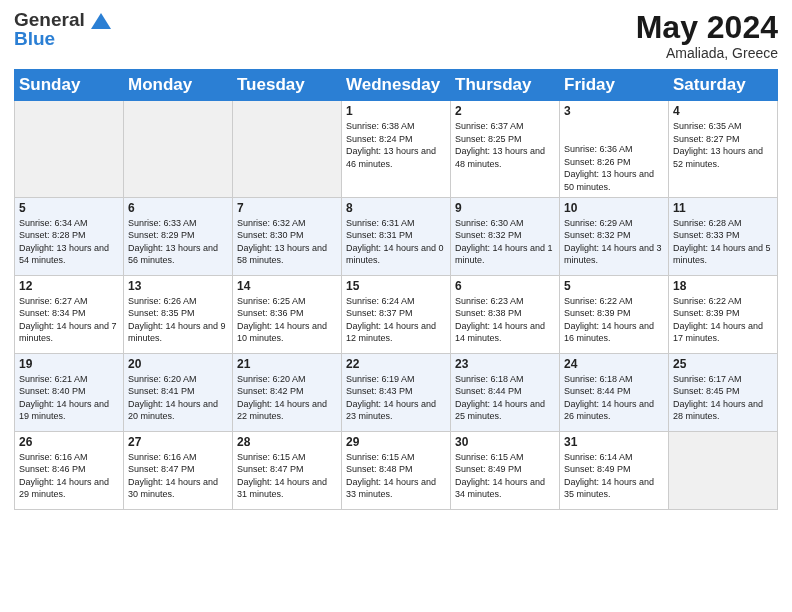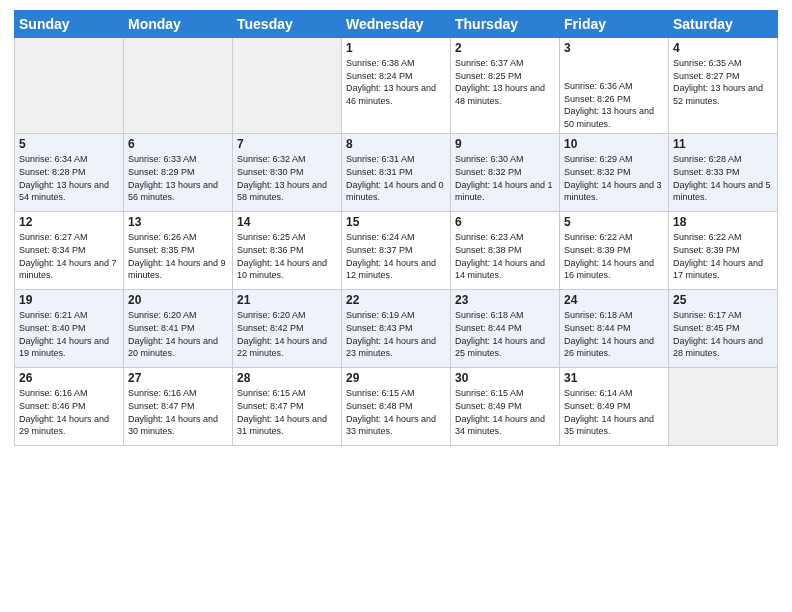--- a/index.html
+++ b/index.html
@@ -41,21 +41,21 @@
       color: #333;
     }
     .calendar-table {
       width: 100%;
       border-collapse: collapse;
       table-layout: fixed;
     }
     .calendar-table th {
       background: #2b7fd4;
       color: #fff;
-      font-size: 14px;
+      font-size: 17px;
       font-weight: bold;
       padding: 5px 4px;
       text-align: left;
       border: 1px solid #2b7fd4;
     }
     .calendar-table td {
       border: 1px solid #ccc;
       vertical-align: top;
       padding: 3px 4px;
       font-size: 9px;
@@ -86,20 +86,37 @@
     }
     
     .row-odd td { background: #fff; }
     .row-even td { background: #eef3fb; }
     .row-odd td.empty { background: #f0f0f0; }
   </style>
 </head>
 <body>
 
 <div class="page">
+  <div class="header">
+    <div class="logo">
+      <div style="display:flex;align-items:center;gap:2px;">
+        <div style="font-size:19px;font-weight:bold;line-height:1;">
+          <span style="color:#333;">General</span>
+          <svg width="20" height="16" viewBox="0 0 20 16" style="vertical-align:middle;margin-left:1px;">
+            <polygon points="0,16 10,0 20,16" fill="#2b7fd4"></polygon>
+          </svg>
+        </div>
+      </div>
+      <div style="font-size:19px;font-weight:bold;color:#2b7fd4;line-height:1;">Blue</div>
+    </div>
+    <div class="title-block">
+      <div class="month-title">May 2024</div>
+      <div class="location">Amaliada, Greece</div>
+    </div>
+  </div>
 
   <table class="calendar-table">
     <thead>
       <tr>
       <th>Sunday</th>
           <th>Monday</th>
           <th>Tuesday</th>
           <th>Wednesday</th>
           <th>Thursday</th>
           <th>Friday</th>

